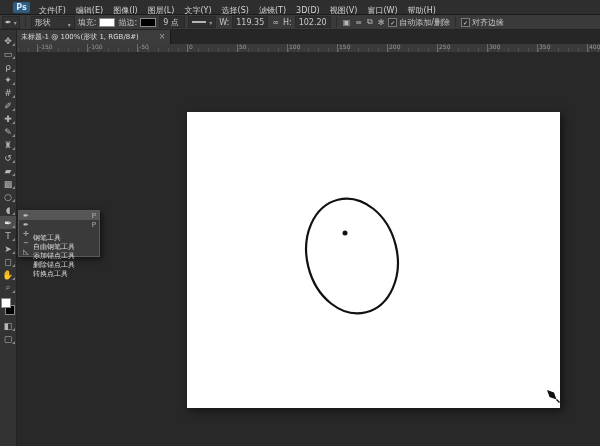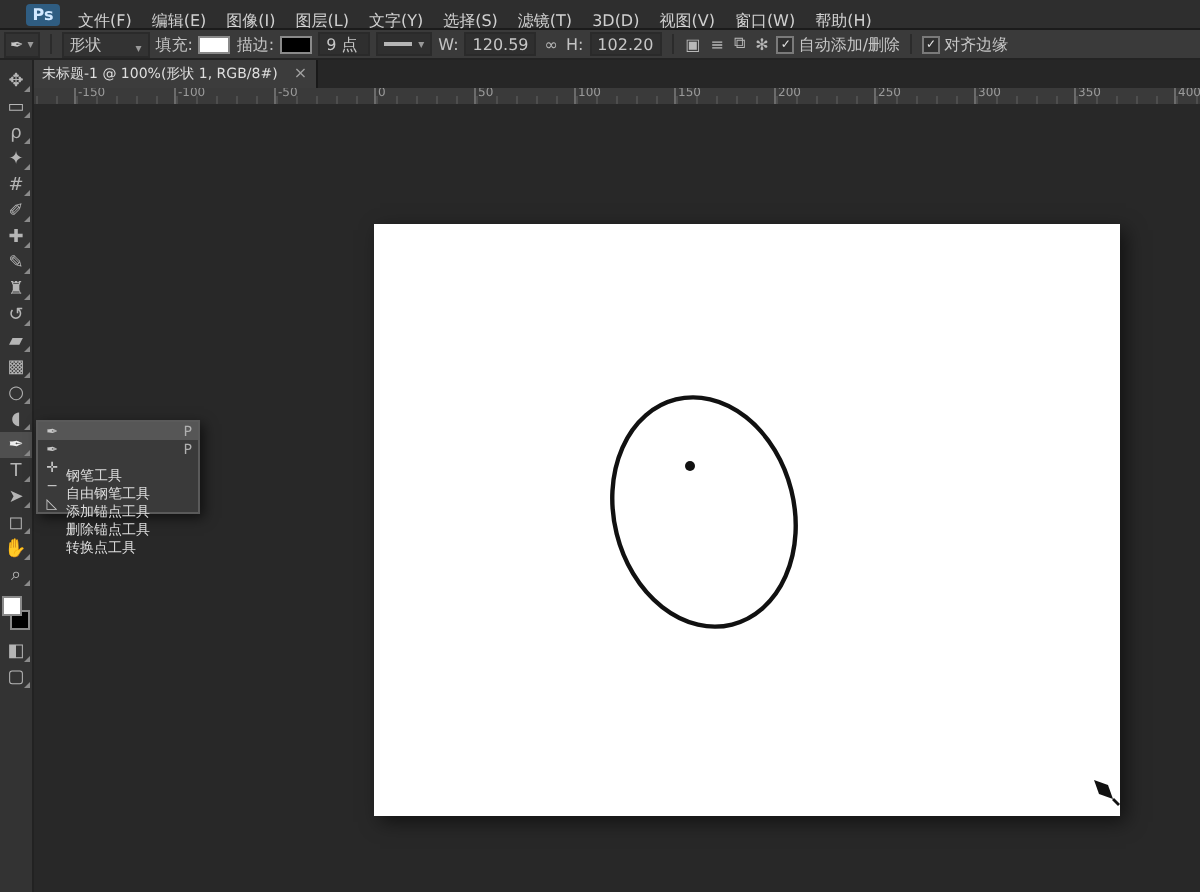--- a/index.html
+++ b/index.html
@@ -29,21 +29,21 @@
   #toolbar{position:absolute;top:30px;left:0;width:17px;bottom:0;background:#333333;border-right:1px solid #222;box-sizing:border-box;padding-top:4px;display:flex;flex-direction:column;align-items:center;}
   .tool{width:16px;height:13px;display:flex;align-items:center;justify-content:center;font-size:9px;color:#b5b5b5;position:relative;}
   .tool::after{content:"";position:absolute;right:1px;bottom:1px;border-left:3px solid transparent;border-bottom:3px solid #8a8a8a;}
   .tool.active{background:#4f4f4f;color:#ececec;}
   .swatches{position:relative;width:14px;height:17px;margin:4px 0;}
   .sw-bg{position:absolute;right:0;bottom:0;width:8px;height:8px;border:1px solid #8a8a8a;}
   .sw-fg{position:absolute;left:0;top:0;width:8px;height:8px;border:1px solid #8a8a8a;}
 
   
   #tabbar{position:absolute;top:30px;left:17px;right:0;height:14px;background:#262626;border-bottom:1px solid #191919;display:flex;align-items:stretch;}
-  .tab{display:flex;align-items:center;background:#3c3c3c;border-right:1px solid #191919;padding:0 4px;gap:8px;max-width:145px;}
+  .tab{display:flex;align-items:center;background:#3c3c3c;border-right:1px solid #191919;padding:0 4px;gap:20px;max-width:145px;}
   .tab-title{font-size:7px;color:#dedede;white-space:nowrap;overflow:hidden;}
   .tab-close{font-size:8px;color:#a0a0a0;line-height:8px;}
 
   
   #ruler{position:absolute;top:44px;left:17px;right:0;height:8px;background:#3a3a3a;border-bottom:1px solid #565656;overflow:hidden;
     background-image:
       repeating-linear-gradient(90deg,#6b6b6b 0 1px,transparent 1px 50px),
       repeating-linear-gradient(90deg,#4e4e4e 0 1px,transparent 1px 10px);
     background-size:130% 8px,115% 4px;
     background-position:-30px bottom,-9px bottom;
@@ -89,21 +89,21 @@
     <div class="swatch" id="stroke-swatch" style="background: rgb(0, 0, 0);"></div>
     <div class="field">
       <span>9 点</span>
     </div>
     <div class="field">
       <span class="linepreview"></span>
       <span class="caret">▾</span>
     </div>
     <span class="lbl">W:</span>
     <div class="field">
-      <span>120.59</span>
+      <span>119.35</span>
     </div>
     <span class="obicon">∞</span>
     <span class="lbl">H:</span>
     <div class="field">
       <span>102.20</span>
     </div>
     <div class="sep"></div>
     <span class="obicon">▣</span>
     <span class="obicon">≡</span>
     <span class="obicon">⧉</span>

